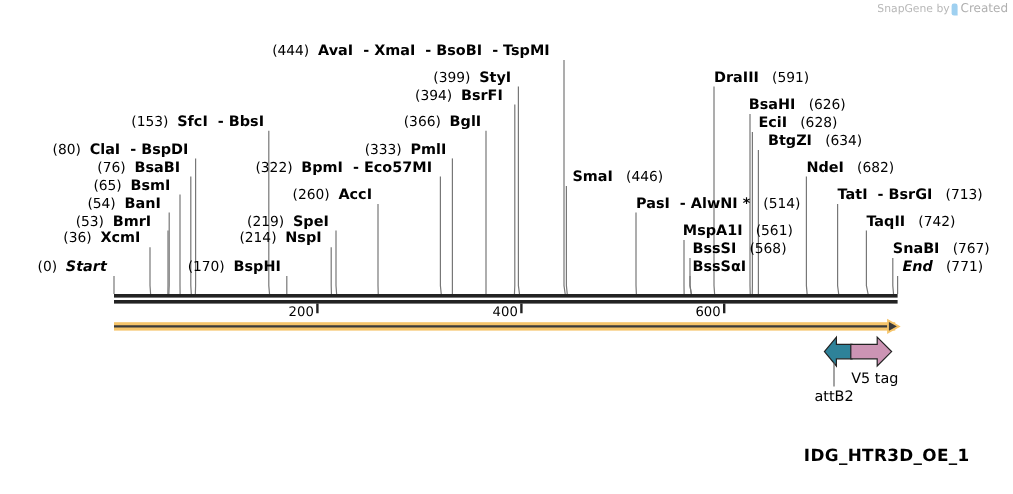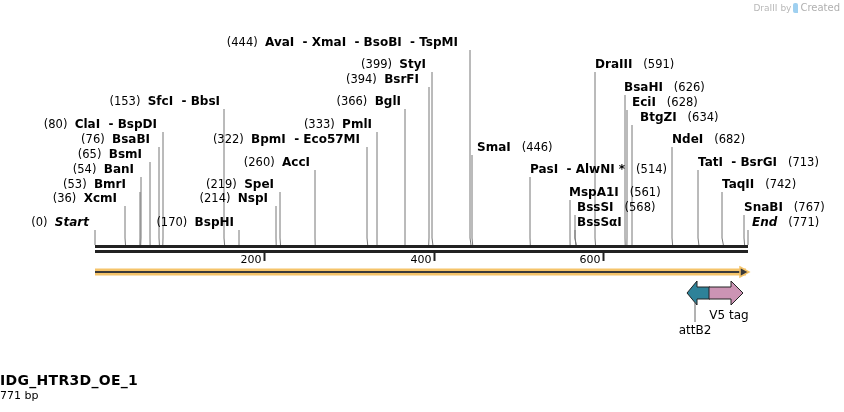--- a/index.html
+++ b/index.html
@@ -3,30 +3,30 @@
 <meta charset="utf-8">
 <style>
   html, body { margin: 0; padding: 0; background: #ffffff; }
   body { width: 844px; height: 412px; position: relative; overflow: hidden;
          font-family: "DejaVu Sans", sans-serif; color: #000; }
   #map { position: absolute; left: 0; top: 0; width: 844px; height: 412px; }
   .watermark { position: absolute; right: 4px; top: 2px; font-size: 9px; color: #b8b8b8;
                font-family: "DejaVu Sans", sans-serif; display: flex; align-items: center; gap: 2px; }
   .watermark .brand { font-size: 10px; color: #b0b0b0; }
   .wm-logo { display: inline-block; width: 5px; height: 10px; background: #9fd0f0; border-radius: 2px 2px 0 2px; }
-  .title-block { position: absolute; left: 0; width: 808px; top: 372px; text-align: left; }
+  .title-block { position: absolute; left: 0; width: 808px; top: 372px; text-align: right; }
   .seq-name { font-weight: bold; font-size: 14px; letter-spacing: 0.3px; }
   .seq-len { font-size: 11px; margin-top: 1px; }
   svg text { font-family: "DejaVu Sans", sans-serif; }
 </style>
 </head>
 <body>
 
 <div class="watermark">
-  <span>DraIII by</span>
+  <span>SnapGene by</span>
   <span class="wm-logo"></span>
   <span class="brand">Created</span>
 </div>
 
 <svg id="map" xmlns="http://www.w3.org/2000/svg" width="844" height="412" viewBox="0 0 844 412">
   <g id="leaders">
       <path d="M95 230 L95 238 L95.0 245" stroke="#777777" stroke-width="1" fill="none"></path>
       <path d="M125 206 L125 238 L125.5 245" stroke="#777777" stroke-width="1" fill="none"></path>
       <path d="M140 192 L140 238 L139.9 245" stroke="#777777" stroke-width="1" fill="none"></path>
       <path d="M141 177 L141 238 L140.7 245" stroke="#777777" stroke-width="1" fill="none"></path>
@@ -182,14 +182,13 @@
       </g>
       <g>
         <path d="M709 287 L731 287 L731 281 L743 293 L731 305 L731 299 L709 299 Z" fill="#cc94b4" stroke="#222222" stroke-width="1"></path>
         <text x="729" y="319" font-size="12" text-anchor="middle">V5 tag</text>
       </g>
     </g>
 </svg>
 
 <div class="title-block">
   <div class="seq-name">IDG_HTR3D_OE_1</div>
-  <div class="seq-len">771 bp</div>
 </div>
 
 </body></html>

